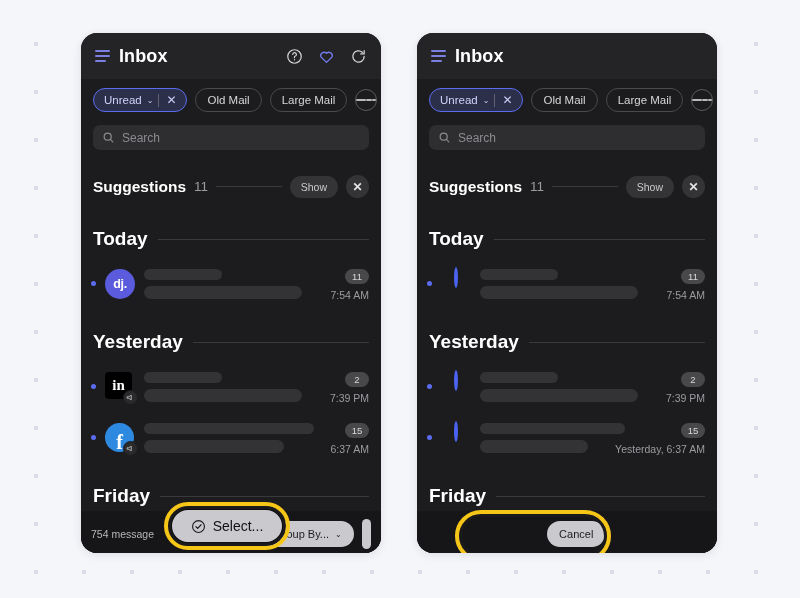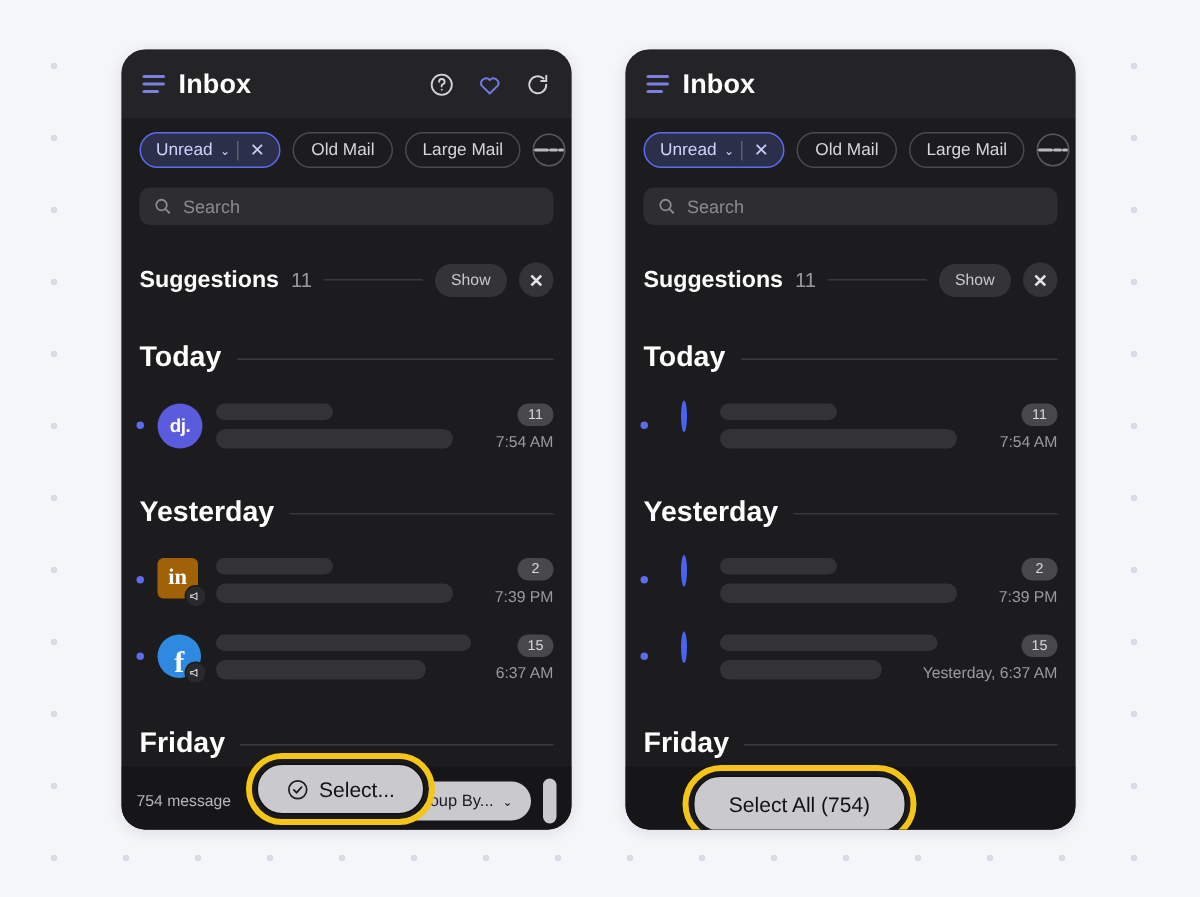--- a/index.html
+++ b/index.html
@@ -136,21 +136,21 @@
     background:#5b5bdd; color:#fff;
     display:flex; align-items:center; justify-content:center;
     font-size:12.5px; font-weight:bold; letter-spacing:-.3px;
   }
   .ava-sel {
     width:28px; height:28px; border-radius:50%;
     border:2.5px solid #4a63f0; background:transparent;
   }
   .ava-li {
     width:27px; height:27px; border-radius:4px;
-    background:#a16207; color:#fff;
+    background:#000000; color:#fff;
     display:flex; align-items:center; justify-content:center;
     font-size:15px; font-weight:bold; font-family:"Liberation Serif", serif;
   }
   .ava-fb {
     width:29px; height:29px; border-radius:50%;
     background:#2e8ae0; color:#fff;
     display:flex; align-items:flex-end; justify-content:center;
     font-size:20px; font-weight:bold; font-family:"Liberation Serif", serif; line-height:.95;
   }
   .megaphone {
@@ -479,19 +479,16 @@
       <div class="toolbar">
         <span class="pill" style="visibility:hidden">
           <span>Select All (754)</span>
         </span>
         <span class="pill small">
           <span>Cancel</span>
         </span>
       </div>
     </div>
 
-    <div class="float-pill" style="left:43px; top:482px; width:146px; height:42px;">
-      <span>Select All (754)</span>
-    </div>
     <div class="highlight-ring" style="left:38px; top:477px; width:156px; height:52px;"></div>
   </div>
 
 </div>
 
 </body></html>

